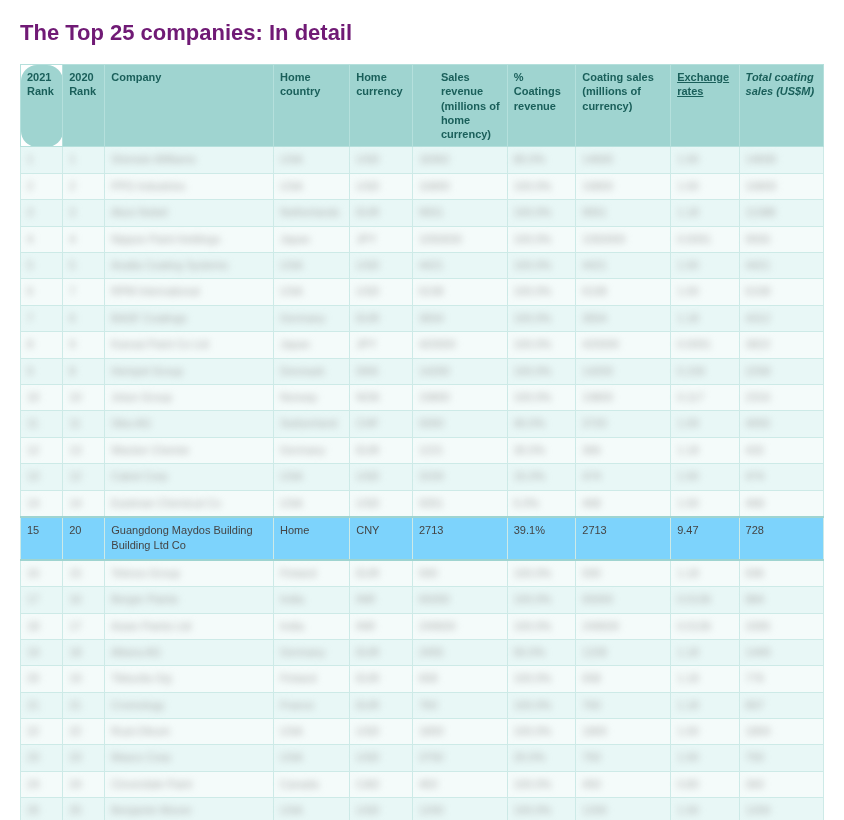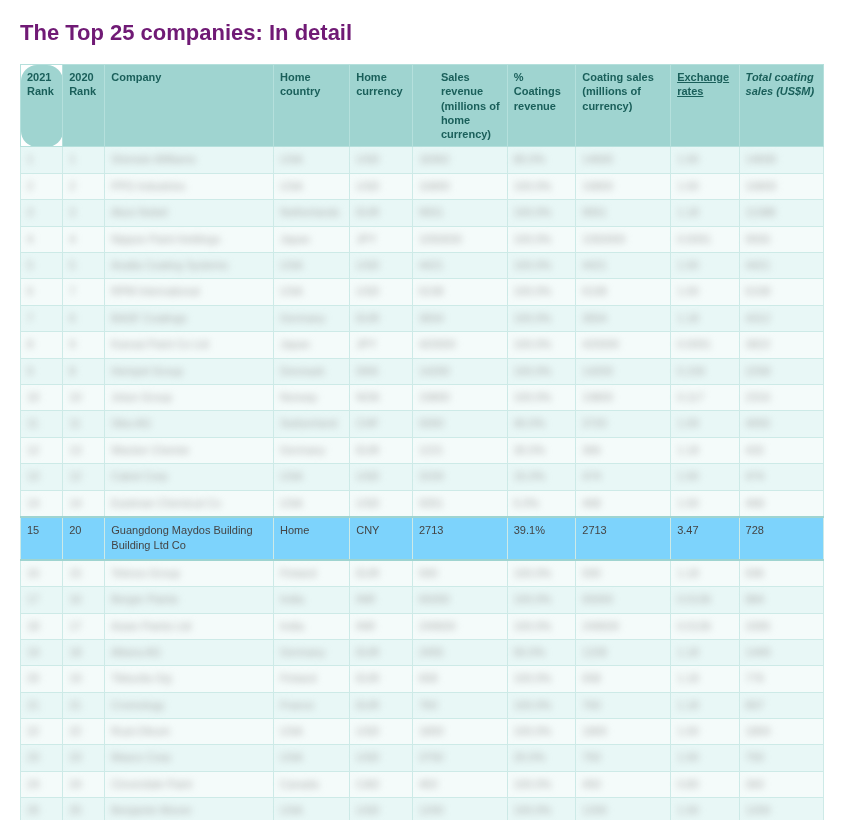--- a/index.html
+++ b/index.html
@@ -264,21 +264,21 @@
         </tr>
         <tr class="highlighted" style="background: #7dd3fc; border-top: 2px solid rgb(159, 212, 208); border-bottom: 2px solid rgb(159, 212, 208);">
           <td>15</td>
           <td>20</td>
           <td>Guangdong Maydos Building Building Ltd Co</td>
           <td>Home</td>
           <td>CNY</td>
           <td>2713</td>
           <td>39.1%</td>
           <td>2713</td>
-          <td>3.47</td>
+          <td>9.47</td>
           <td>728</td>
         </tr>
         <tr>
           <td class="blurred">16</td>
           <td class="blurred">15</td>
           <td class="blurred">Teknos Group</td>
           <td class="blurred">Finland</td>
           <td class="blurred">EUR</td>
           <td class="blurred">590</td>
           <td class="blurred">100.0%</td>

